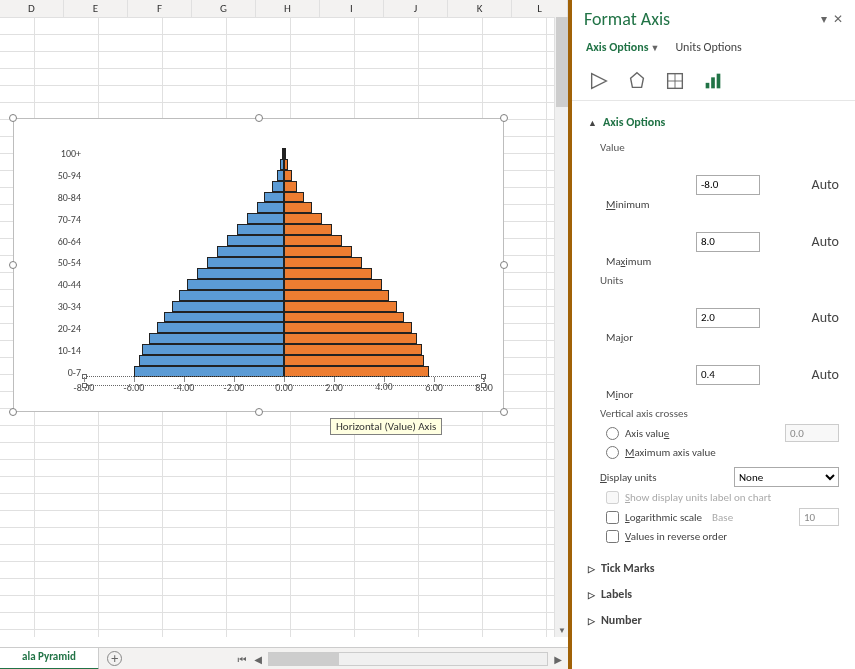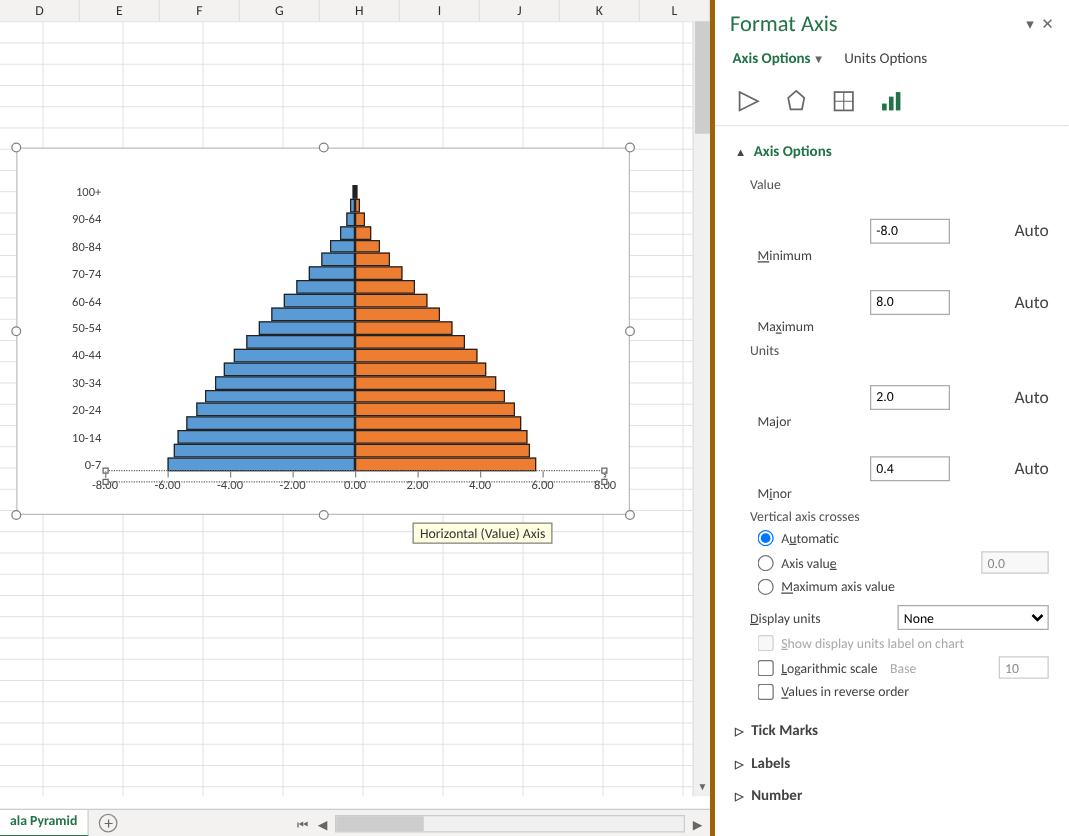--- a/index.html
+++ b/index.html
@@ -42,21 +42,21 @@
 .xaxis-sel .corner { position: absolute; width: 5px; height: 5px; background: #fff; border: 1px solid #666; }
 .xaxis-sel .corner.tl { left: -3px; top: -3px; } .xaxis-sel .corner.tr { right: -3px; top: -3px; }
 .xaxis-sel .corner.bl { left: -3px; bottom: -3px; } .xaxis-sel .corner.br { right: -3px; bottom: -3px; }
 
 .xtick { position: absolute; top: 258px; width: 1px; height: 5px; background: #888; }
 
 .tooltip { position: absolute; left: 330px; top: 418px; background: #ffffe1; border: 1px solid #808080; font-size: 11px; padding: 1px 5px; color: #333; }
 
 
 .tab-strip { position: absolute; left: 0; bottom: 0; width: 568px; height: 22px; background: #f3f2f1; border-top: 1px solid #ccc; display: flex; align-items: center; }
-.sheet-tab { height: 22px; padding: 2px 8px 0; font-size: 11px; color: #217346; border-right: 1px solid #ccc; background: #fff; border-bottom: 2px solid #217346; font-weight: bold; }
+.sheet-tab { height: 22px; padding: 2px 22px 0; font-size: 11px; color: #217346; border-right: 1px solid #ccc; background: #fff; border-bottom: 2px solid #217346; font-weight: bold; }
 .newtab { width: 24px; height: 22px; display: flex; align-items: center; justify-content: center; color: #666; font-size: 14px; cursor: pointer; margin-left: 4px; }
 .newtab .circ { width: 15px; height: 15px; border: 1px solid #888; border-radius: 50%; display: flex; align-items: center; justify-content: center; line-height: 1; }
 .tab-nav { margin-left: auto; display: flex; align-items: center; gap: 4px; padding-right: 4px; }
 .nav-btn { width: 12px; height: 12px; font-size: 10px; color: #666; cursor: pointer; text-align: center; }
 .hscroll-track { width: 280px; height: 14px; background: #f0f0f0; border: 1px solid #ccc; position: relative; }
 .hscroll-thumb { position: absolute; left: 0; top: 0; width: 70px; height: 12px; background: #cdcdcd; }
 
 
 .sheet-scroll-v { position: absolute; right: 0; top: 17px; width: 14px; height: 620px; background: #f0f0f0; border-left: 1px solid #e0e0e0; }
 .sheet-scroll-v .thumb { position: absolute; left: 1px; top: 0; width: 12px; height: 90px; background: #cdcdcd; }
@@ -78,21 +78,21 @@
 .sec-hdr { color: #217346; font-weight: 600; display: flex; align-items: center; gap: 6px; cursor: pointer; padding: 6px 0; }
 .sec-hdr .tri { font-size: 9px; color: #444; }
 .subhdr { font-size: 11px; color: #555; margin: 6px 0 4px 12px; }
 .form-row { display: flex; align-items: center; gap: 10px; margin: 4px 0 4px 18px; }
 .form-row label { width: 80px; color: #444; font-size: 11px; margin-top: 40px; }
 .form-row input[type=text] { width: 64px; height: 20px; font-size: 11px; padding: 2px 4px; border: 1px solid #aaa; }
 .form-row .auto { font-size: 14px; color: #444; margin-left: auto; cursor: pointer; }
 .radio-row, .check-row { display: flex; align-items: center; gap: 6px; margin: 4px 0 4px 18px; font-size: 11px; color: #444; }
 .radio-row input, .check-row input { margin: 0; }
 .radio-row .val-input { margin-left: auto; width: 54px; height: 18px; font-size: 11px; border: 1px solid #ccc; background: #f8f8f8; color: #888; padding: 0 4px; }
-.du-row { display: flex; align-items: center; gap: 8px; margin: 8px 0 4px 12px; }
+.du-row { display: flex; align-items: center; gap: 24px; margin: 8px 0 4px 12px; }
 .du-row label { font-size: 11px; color: #444; flex: 0 0 110px; }
 .du-row select { flex: 1; font-size: 11px; height: 20px; border: 1px solid #aaa; background: #fff; }
 .check-row.disabled { color: #aaa; }
 .log-row .base { margin-left: auto; width: 40px; height: 18px; font-size: 11px; border: 1px solid #ccc; color: #888; padding: 0 4px; }
 .log-row .baselbl { color: #aaa; font-size: 11px; margin-left: 4px; }
 .collapsed { color: #444; font-weight: 600; display: flex; align-items: center; gap: 6px; cursor: pointer; padding: 6px 16px; }
 .collapsed .tri { font-size: 9px; }
 .under { text-decoration: underline; }
 </style>
 </head>
@@ -125,21 +125,21 @@
     <div class="ylabels" id="ylabels">
         <div class="ylab" style="top: 234.545px;">0-7</div>
         <div class="ylab" style="top: 212.727px;">10-14</div>
         <div class="ylab" style="top: 190.909px;">20-24</div>
         <div class="ylab" style="top: 169.091px;">30-34</div>
         <div class="ylab" style="top: 147.273px;">40-44</div>
         <div class="ylab" style="top: 125.455px;">50-54</div>
         <div class="ylab" style="top: 103.636px;">60-64</div>
         <div class="ylab" style="top: 81.8182px;">70-74</div>
         <div class="ylab" style="top: 60px;">80-84</div>
-        <div class="ylab" style="top: 38.1818px;">90-64</div>
+        <div class="ylab" style="top: 38.1818px;">50-94</div>
         <div class="ylab" style="top: 16.3636px;">100+</div>
       </div>
     <div class="plot" id="plot">
         <div class="bar left" style="top: 229.091px; width: 150px; height: 10.9091px;"></div>
         <div class="bar right" style="top: 229.091px; width: 145px; height: 10.9091px;"></div>
         <div class="bar left" style="top: 218.182px; width: 145px; height: 10.9091px;"></div>
         <div class="bar right" style="top: 218.182px; width: 140px; height: 10.9091px;"></div>
         <div class="bar left" style="top: 207.273px; width: 142.5px; height: 10.9091px;"></div>
         <div class="bar right" style="top: 207.273px; width: 137.5px; height: 10.9091px;"></div>
         <div class="bar left" style="top: 196.364px; width: 135px; height: 10.9091px;"></div>
@@ -179,21 +179,21 @@
         <div class="bar left" style="top: 10.9091px; width: 1.25px; height: 10.9091px;"></div>
         <div class="bar right" style="top: 10.9091px; width: 1.25px; height: 10.9091px;"></div>
       </div>
     <div class="xlabels" id="xlabels">
         <div class="xlab" style="left: 0px;">-8.00</div>
         <div class="xlab" style="left: 50px;">-6.00</div>
         <div class="xlab" style="left: 100px;">-4.00</div>
         <div class="xlab" style="left: 150px;">-2.00</div>
         <div class="xlab" style="left: 200px;">0.00</div>
         <div class="xlab" style="left: 250px;">2.00</div>
-        <div class="xlab" style="left: 300px;">4.00</div>
+        <div class="xlab" style="left: 300px; font-family: Liberation Serif, serif;">4.00</div>
         <div class="xlab" style="left: 350px;">6.00</div>
         <div class="xlab" style="left: 400px;">8.00</div>
       </div>
     <div class="xaxis-sel">
       <div class="corner tl"></div>
         <div class="corner tr"></div>
         <div class="corner bl"></div>
         <div class="corner br"></div>
     </div>
     <div id="xticks">
@@ -289,24 +289,20 @@
       <span class="auto">Auto</span>
     </div>
     <div class="form-row">
       <label><span>M</span><span class="under">i</span><span>nor</span></label>
       <input type="text" value="0.4" style="">
       <span class="auto">Auto</span>
     </div>
 
     <div class="subhdr">Vertical axis crosses</div>
     <div class="radio-row">
-        <input type="radio" name="vac" checked="" style="">
-        <span>A<span class="under">u</span>tomatic</span>
-      </div>
-    <div class="radio-row">
         <input type="radio" name="vac" style="">
         <span>Axis valu<span class="under">e</span></span>
         <input class="val-input" type="text" value="0.0" style="">
       </div>
     <div class="radio-row">
         <input type="radio" name="vac" style="">
         <span><span class="under">M</span>aximum axis value</span>
       </div>
 
     <div class="du-row">

